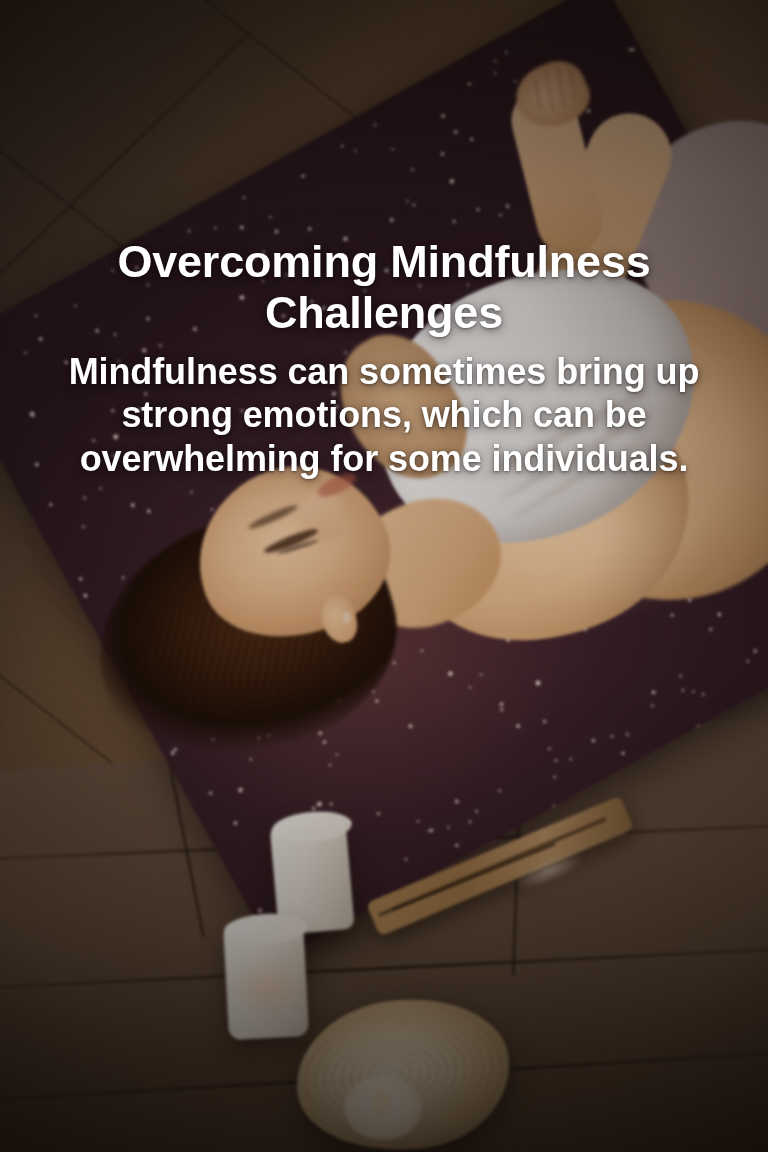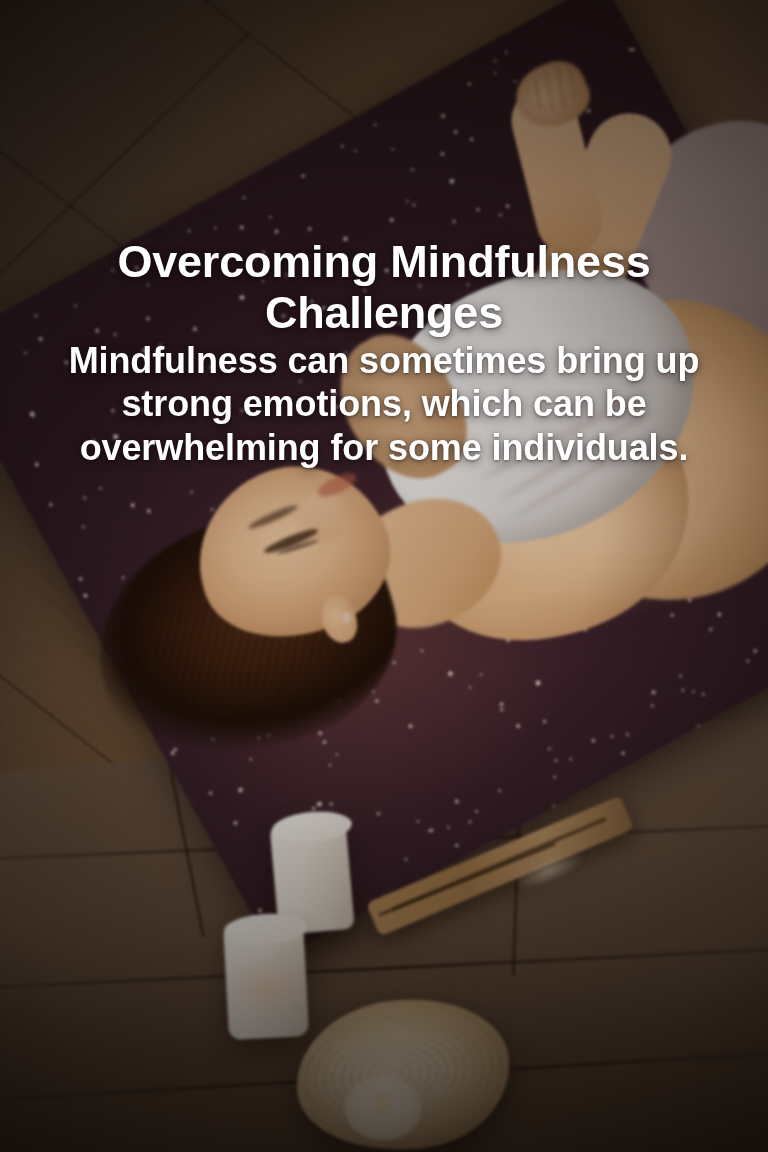--- a/index.html
+++ b/index.html
@@ -448,20 +448,21 @@
     width:640px;
     text-align:center;
     color:#ffffff;
     font-size:45px;
     line-height:1.14;
     font-weight:700;
     letter-spacing:-.2px;
     text-shadow:0 2px 10px rgba(12,6,2,.50), 0 1px 3px rgba(12,6,2,.42);
   }
   .body-copy {
+    margin-top:11px;
     width:648px;
     text-align:center;
     color:#ffffff;
     font-size:36px;
     line-height:1.21;
     font-weight:700;
     letter-spacing:-.1px;
     text-shadow:0 2px 10px rgba(12,6,2,.50), 0 1px 3px rgba(12,6,2,.42);
   }
   .site {

